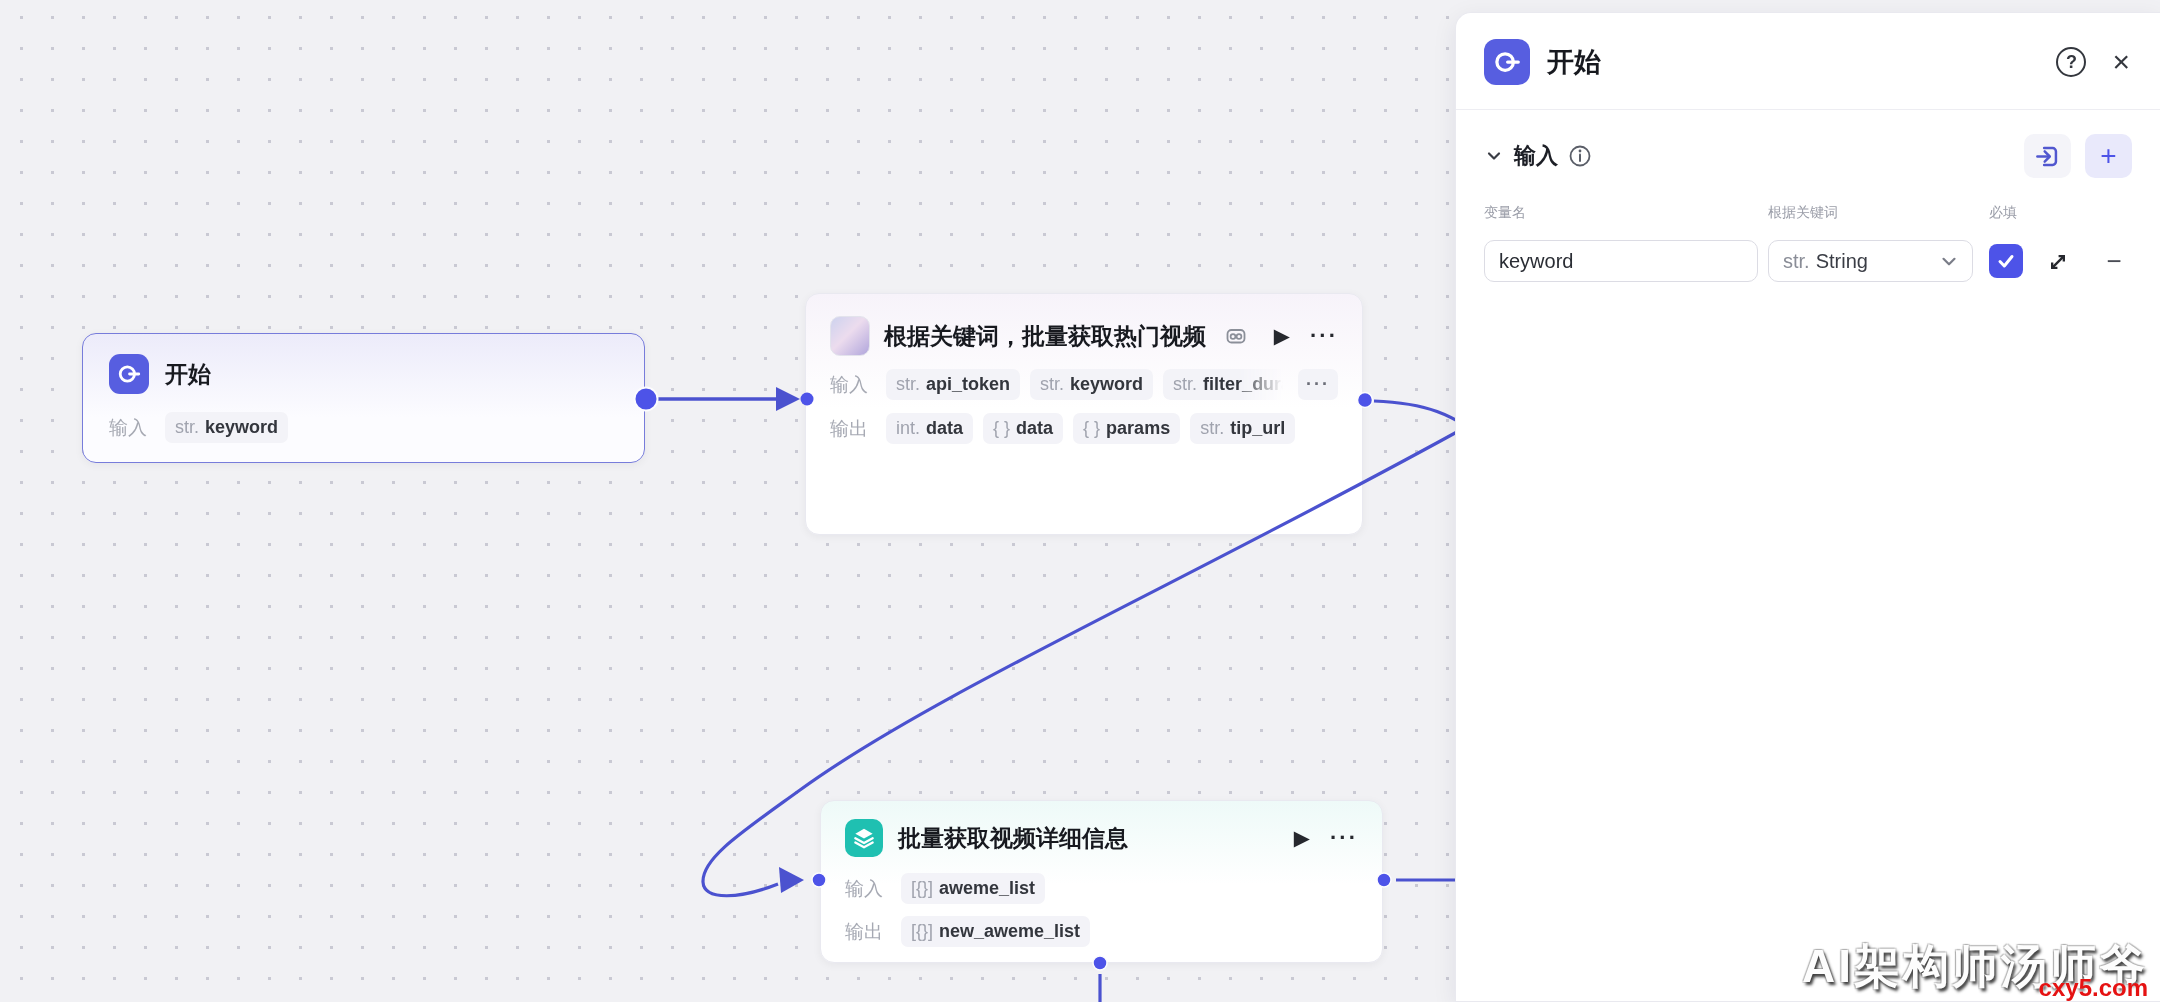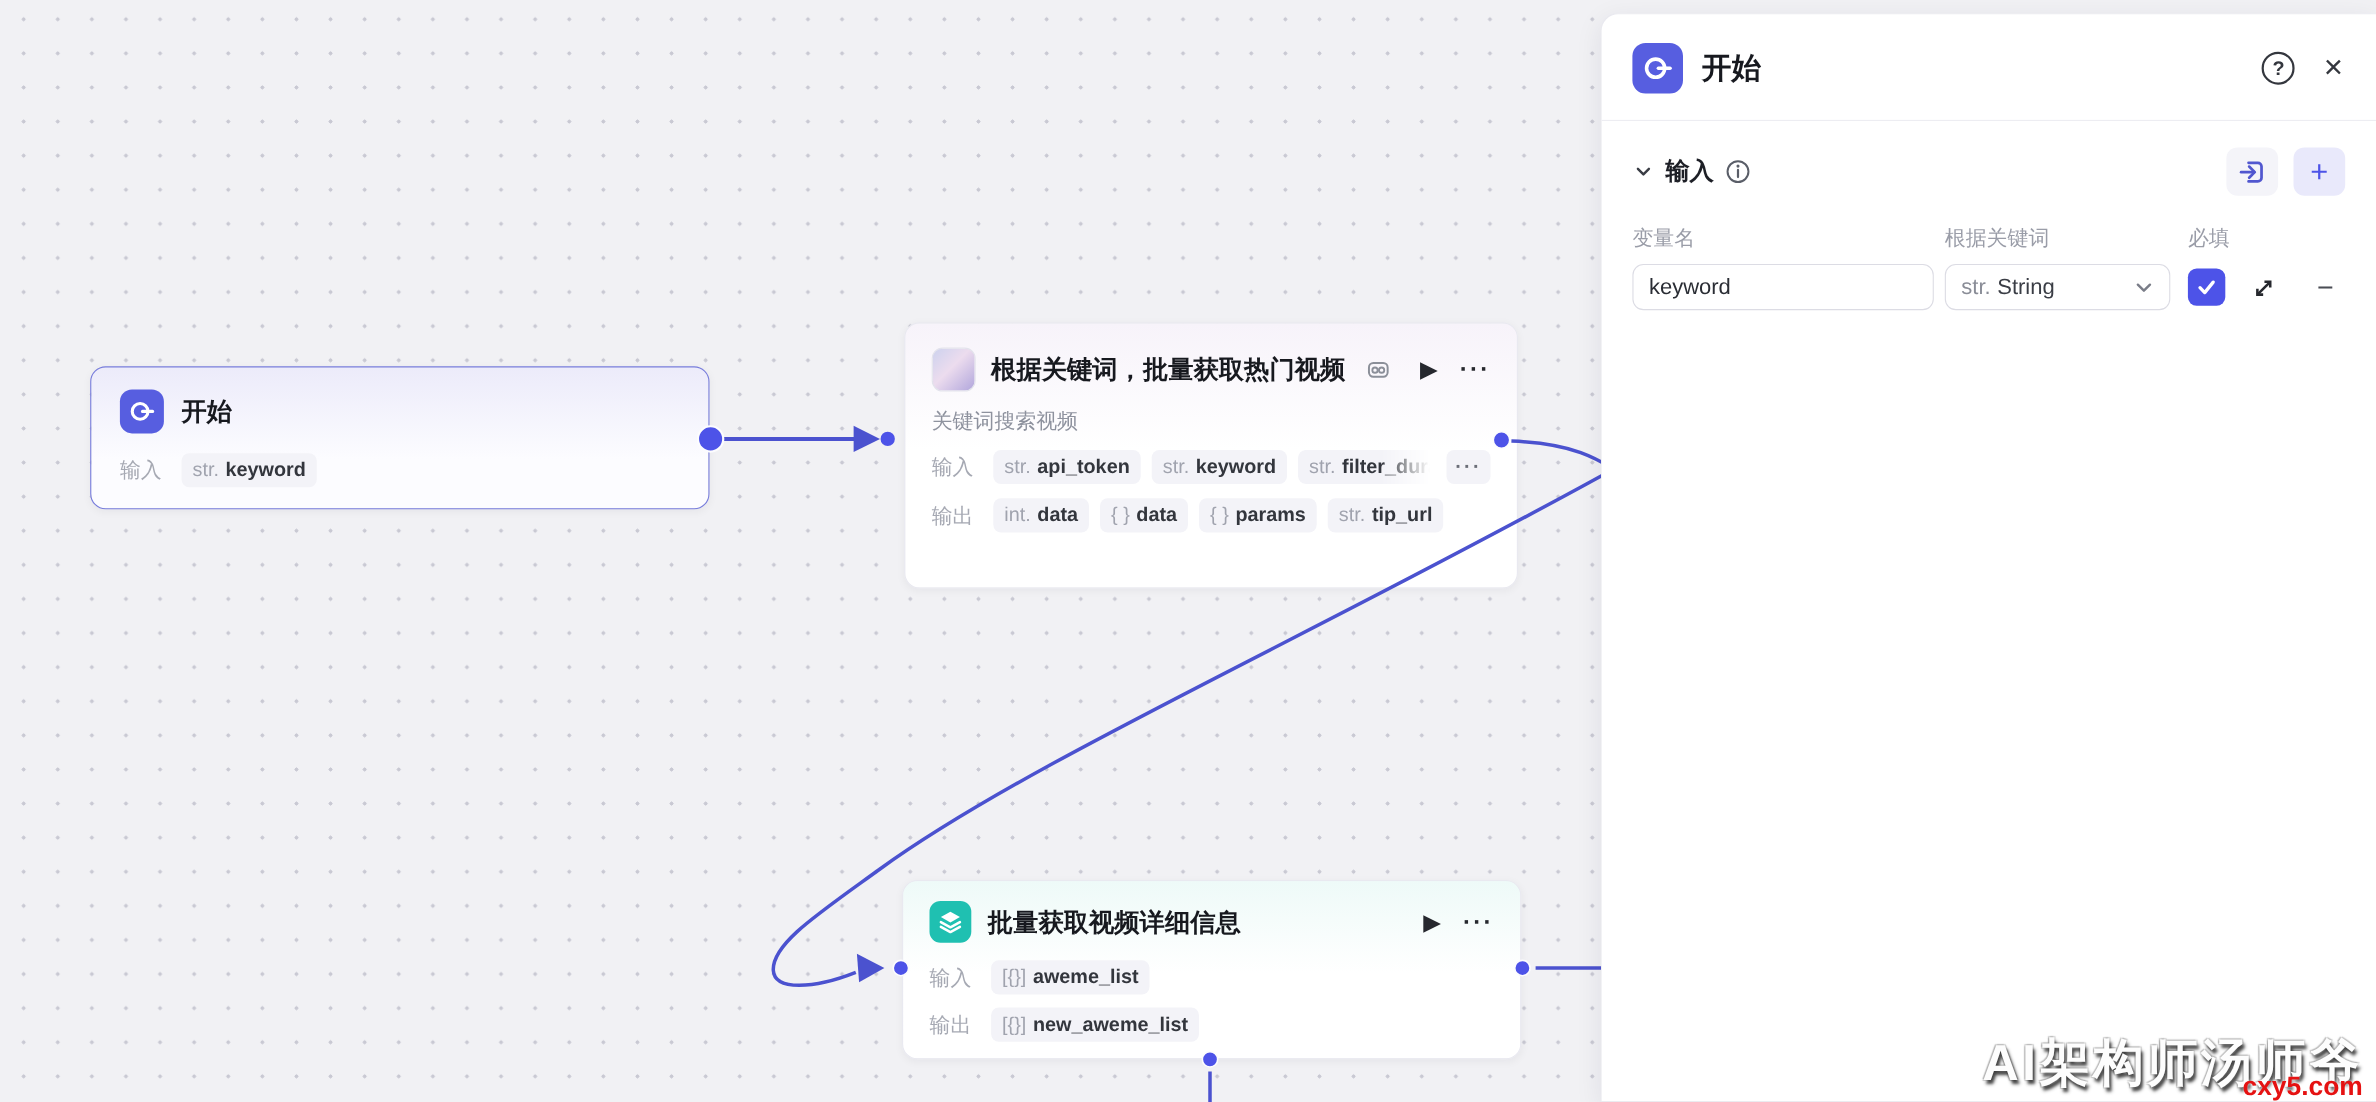--- a/index.html
+++ b/index.html
@@ -28,21 +28,21 @@
   .play-glyph { font-size:21px; color:#26282e; }
   .more-glyph { font-size:22px; color:#26282e; letter-spacing:2px; font-weight:700; }
 
   #start-node { left:82px; top:333px; width:563px; height:130px;
                 border:1.6px solid #777cdb;
                 background:linear-gradient(180deg,#ecebfa 0%, #fcfcff 65%);
                 padding:20px 26px; }
   #start-node .node-icon { width:40px; height:40px; background:#575ee0; margin-right:16px; }
   #start-node .param-row { margin-top:18px; }
 
-  #plugin-node { left:822px; top:293px; width:558px; height:242px;
+  #plugin-node { left:805px; top:293px; width:558px; height:242px;
                  background:linear-gradient(180deg,#f7f3fa 0%, #ffffff 48%);
                  padding:22px 24px; }
   .avatar { width:40px; height:40px; border-radius:10px; margin-right:14px; flex:0 0 auto;
             background:linear-gradient(135deg,#cdd2ee 0%, #ecdcee 45%, #b1a6dc 100%);
             border:1px solid #e3e3ec; }
   #plugin-node .node-title { margin-right:10px; }
   #plugin-node .node-sub { font-size:19px; color:#8e929e; margin-top:14px; }
   #plugin-node .param-row { margin-top:13px; }
   .title-icons { display:flex; align-items:center; gap:20px; margin-left:auto; }
 
@@ -71,21 +71,21 @@
   .close-glyph { font-size:30px; color:#34373e; line-height:1; }
   .panel-desc { padding:16px 30px 0 28px; font-size:20px; color:#5c606c; }
   .panel-divider { margin-top:24px; height:1px; background:#ededf2; }
   .section { padding:24px 28px 0 28px; }
   .section-head { display:flex; align-items:center; }
   .section-title { font-size:22px; font-weight:700; color:#1d1f26; margin:0 10px; }
   .section-actions { margin-left:auto; display:flex; gap:14px; }
   .sq-btn { width:47px; height:44px; border-radius:10px; display:flex; align-items:center; justify-content:center; }
   .sq-btn.import { background:#f4f4f9; }
   .sq-btn.add { background:#e9e9fb; color:#4d53e8; font-size:28px; font-weight:500; }
-  .col-row { position:relative; height:24px; margin-top:26px; font-size:19px; color:#9a9da8; }
+  .col-row { position:relative; height:24px; margin-top:26px; font-size:14px; color:#9a9da8; }
   .col-name { position:absolute; left:0; }
   .col-type { position:absolute; left:284px; }
   .col-req  { position:absolute; left:505px; }
   .var-row { position:relative; height:44px; margin-top:12px; }
   .text-input { position:absolute; left:0; top:0; width:274px; height:42px; border:1px solid #dcdce4;
                 border-radius:10px; background:#fff; padding:0 14px; font-size:20px; color:#2a2d34;
                 font-family:"Liberation Sans", sans-serif; }
   .select { position:absolute; left:284px; top:0; width:205px; height:42px; border:1px solid #dcdce4;
             border-radius:10px; background:#fff; padding:0 12px 0 14px; display:flex; align-items:center; }
   .select .sel-prefix { color:#8a8d97; font-size:20px; margin-right:6px; }
@@ -139,21 +139,20 @@
           <rect x="3.5" y="6" width="17" height="12.5" rx="4" stroke="#8b8f99" stroke-width="1.8" fill="none"></rect>
           <circle cx="9" cy="12.5" r="2.4" stroke="#8b8f99" stroke-width="1.7" fill="none"></circle>
           <circle cx="15" cy="12.5" r="2.4" stroke="#8b8f99" stroke-width="1.7" fill="none"></circle>
         </svg>
       </span>
       <div class="title-icons">
         <span class="play-glyph" data-interactable="true">▶</span>
         <span class="more-glyph" data-interactable="true">···</span>
       </div>
     </div>
-    <div class="node-sub" data-interactable="false">关键词搜索视频</div>
     <div class="param-row">
       <span class="row-label" data-interactable="false">输入</span>
       <span class="tag" data-interactable="false">
         <span class="tag-type">str.</span>
         <span class="tag-name">api_token</span>
       </span>
       <span class="tag" data-interactable="false">
         <span class="tag-type">str.</span>
         <span class="tag-name">keyword</span>
       </span>

